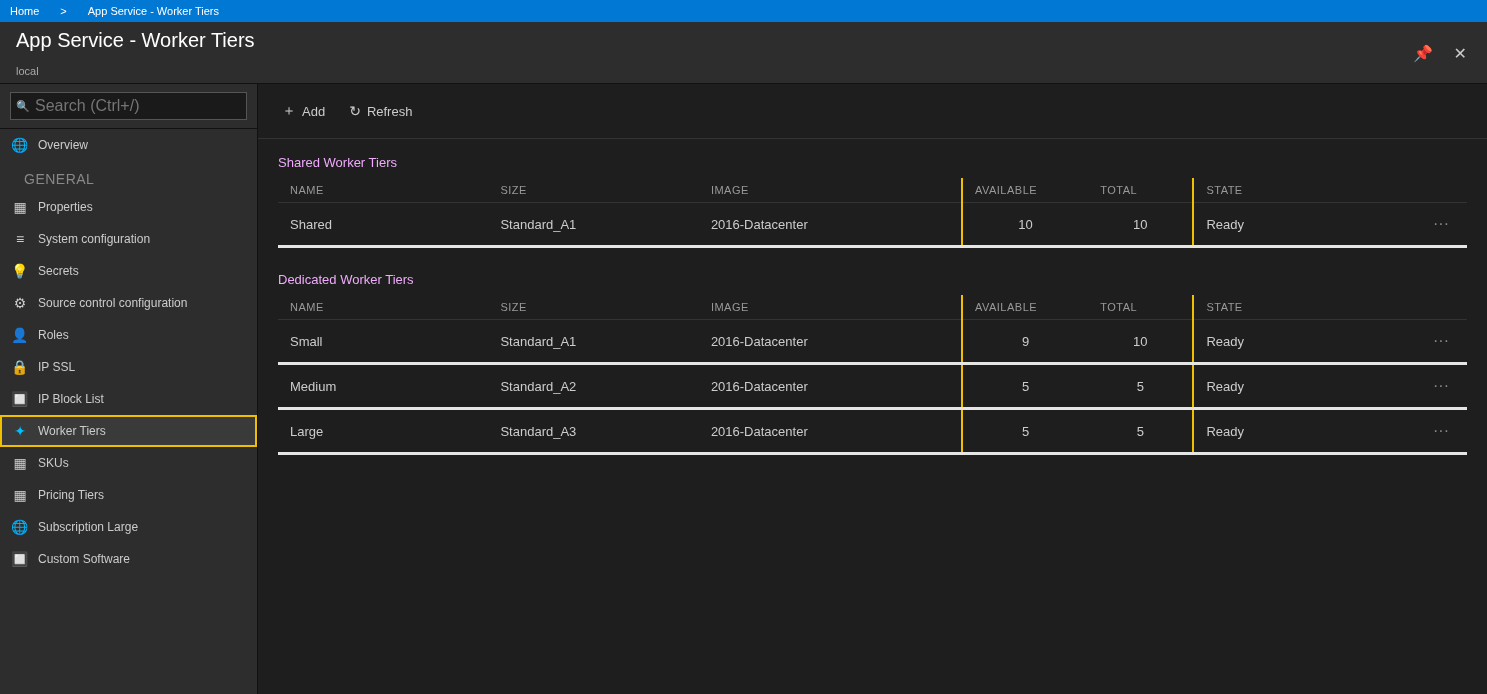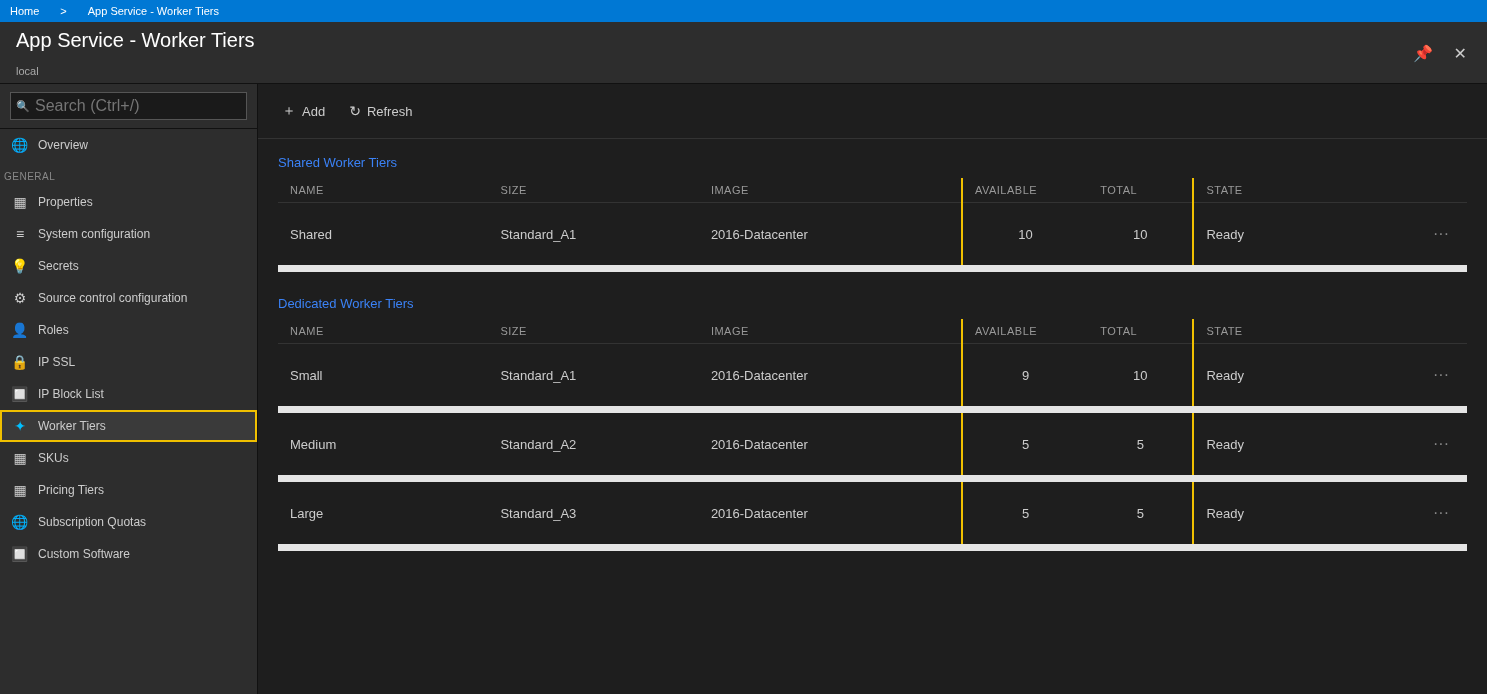--- a/index.html
+++ b/index.html
@@ -96,22 +96,22 @@
     .search-wrapper .search-icon-inner {
       position: absolute;
       left: 6px;
       top: 50%;
       transform: translateY(-50%);
       color: #888;
       font-size: 11px;
     }
 
     .sidebar-section-label {
-      padding: 10px 4px 4px;
-      font-size: 10px;
+      padding: 10px 24px 4px;
+      font-size: 14px;
       color: #888;
       text-transform: uppercase;
       letter-spacing: 0.5px;
     }
 
     .sidebar-item {
       display: flex;
       align-items: center;
       padding: 8px 12px;
       cursor: pointer;
@@ -163,43 +163,43 @@
     }
     .toolbar-btn .btn-icon { font-size: 14px; }
 
     
     .content-area {
       padding: 16px 20px;
     }
 
     .section-title {
       font-size: 13px;
-      color: #3b82f6;
+      color: #f0abfc;
       margin-bottom: 8px;
     }
 
     
     .data-table {
       width: 100%;
       border-collapse: collapse;
       margin-bottom: 24px;
     }
     .data-table th {
       text-align: left;
       padding: 6px 12px;
       font-size: 11px;
       color: #999;
       text-transform: uppercase;
       letter-spacing: 0.5px;
       border-bottom: 1px solid #333;
       font-weight: 400;
     }
     .data-table td {
-      padding: 20px 12px;
-      border-bottom: 7px solid #e5e5e5;
+      padding: 10px 12px;
+      border-bottom: 3px solid #e5e5e5;
       color: #ccc;
       font-size: 13px;
     }
 
     .col-name { width: 200px; }
     .col-size { width: 200px; }
     .col-image { width: 250px; }
     .col-available { width: 120px; text-align: center; }
     .col-total { width: 100px; text-align: center; margin-top: 44px; }
     .col-state { width: 200px; margin-left: 48px; }
@@ -288,21 +288,21 @@
     <div class="sidebar-item">
       <span class="icon">▦</span>
       <span class="label">SKUs</span>
     </div>
     <div class="sidebar-item">
       <span class="icon">▦</span>
       <span class="label">Pricing Tiers</span>
     </div>
     <div class="sidebar-item">
       <span class="icon">🌐</span>
-      <span class="label">Subscription Quotas</span>
+      <span class="label">Subscription Large</span>
     </div>
     <div class="sidebar-item">
       <span class="icon">🔲</span>
       <span class="label">Custom Software</span>
     </div>
   </div>
 
   <div class="main-content">
 
     <div class="toolbar">

